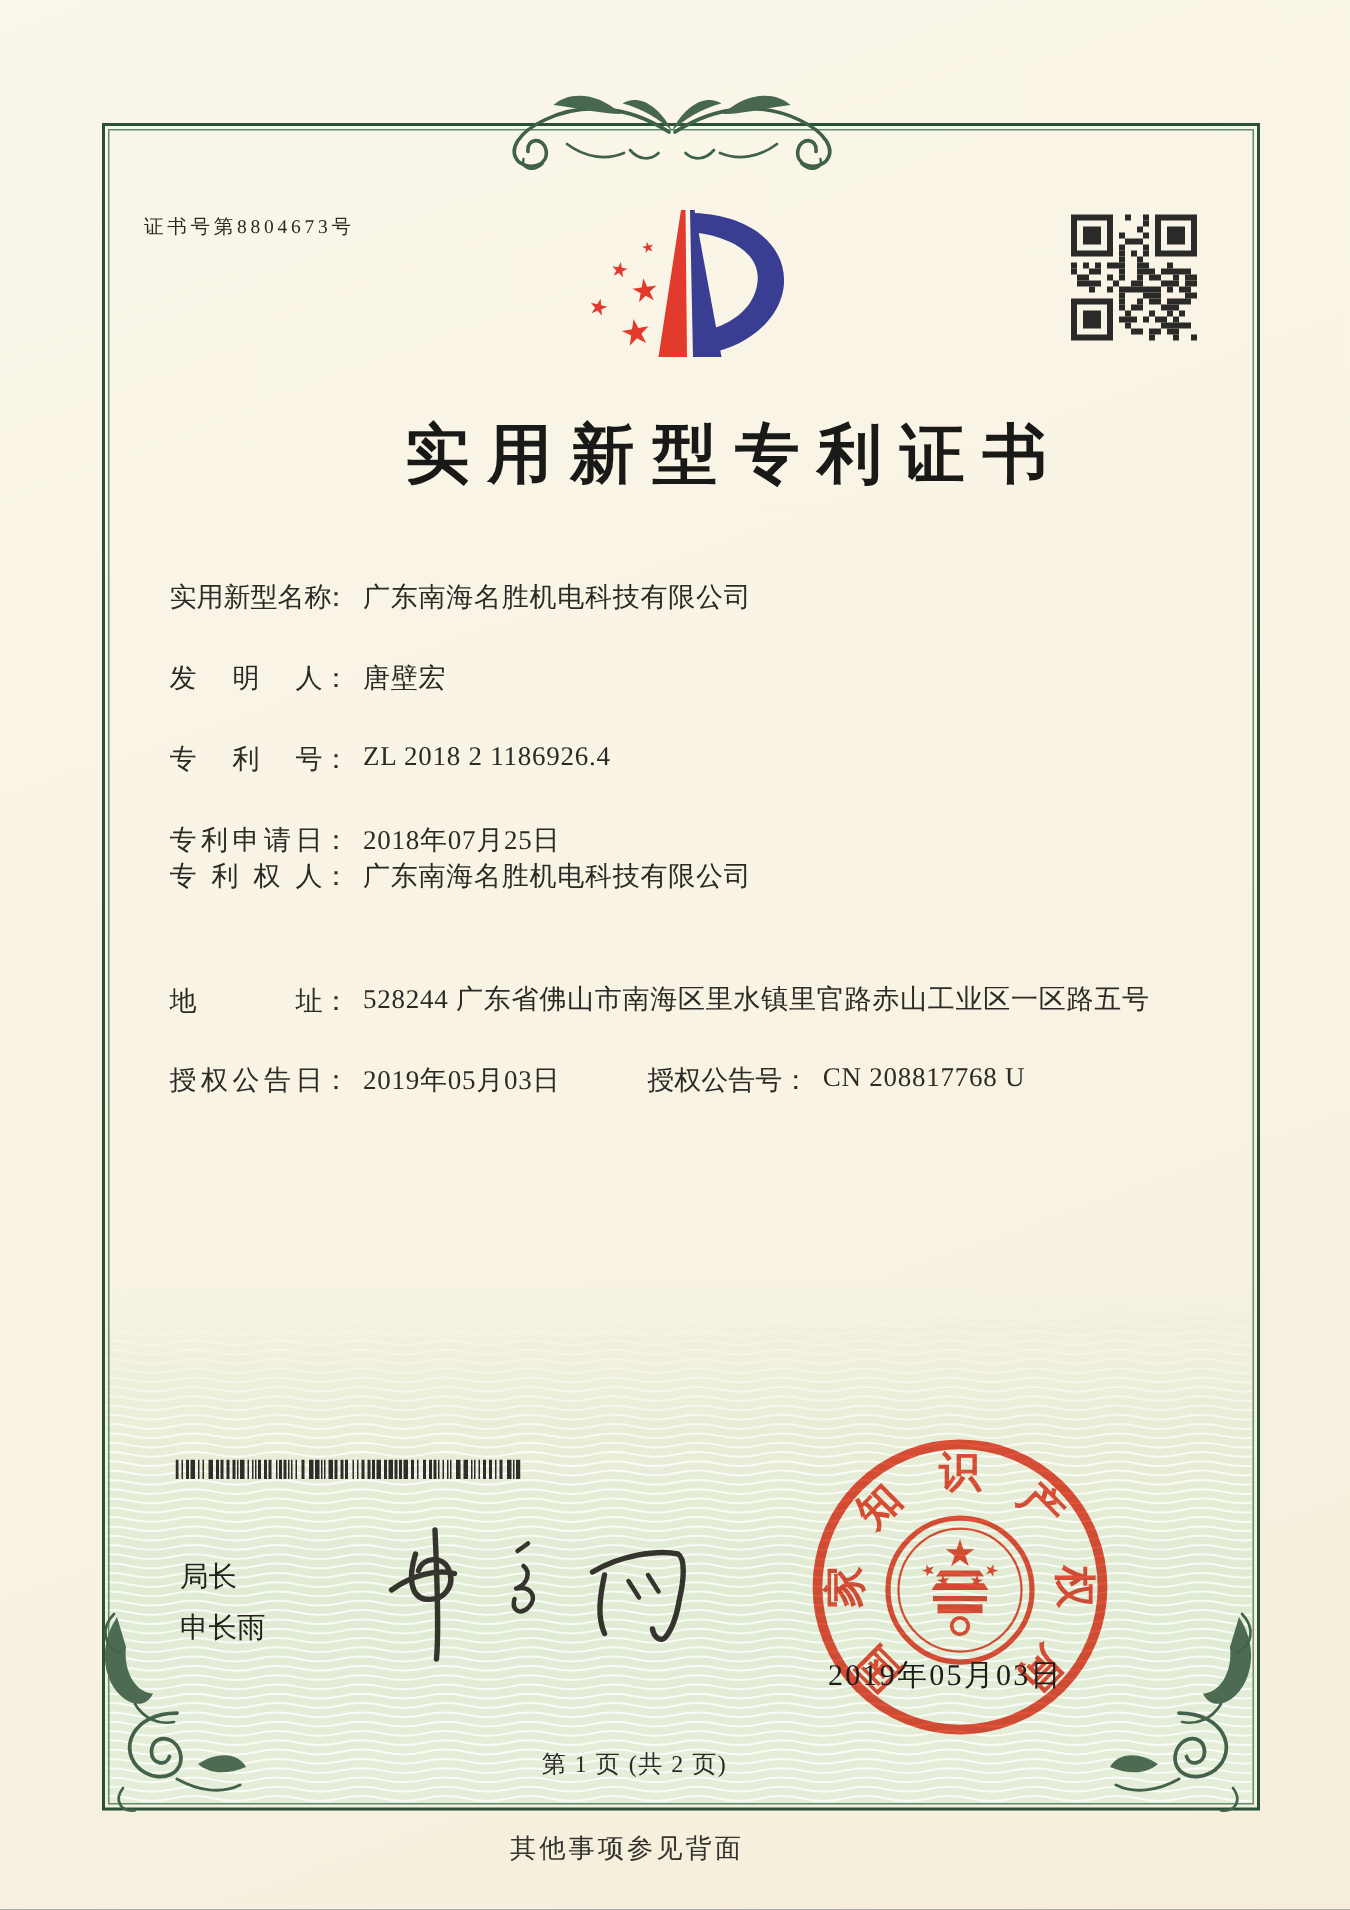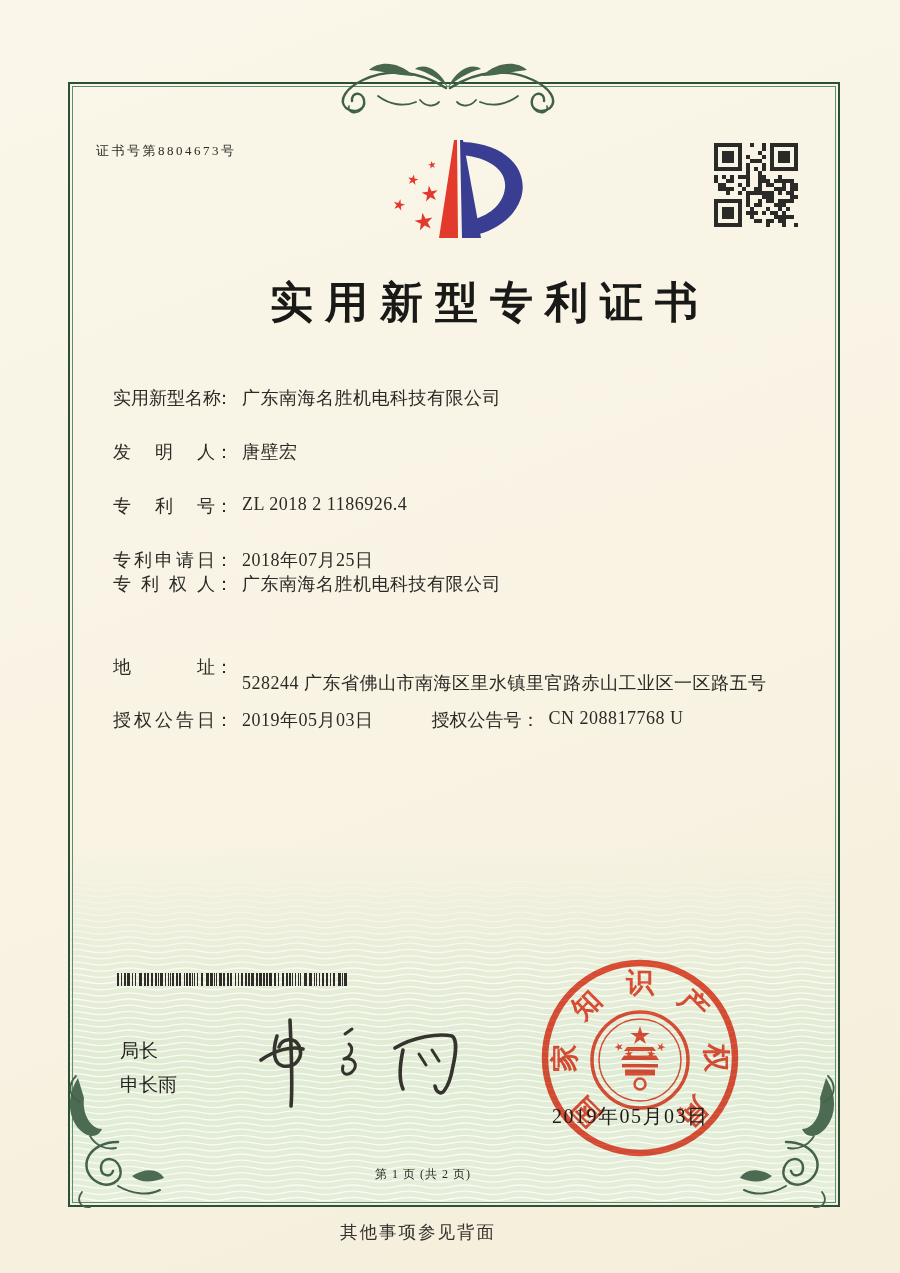--- a/index.html
+++ b/index.html
@@ -17,31 +17,31 @@
   .waves svg{-webkit-mask-image:linear-gradient(180deg,transparent 0,#000 120px);
              mask-image:linear-gradient(180deg,transparent 0,#000 120px);}
   .cert-no{position:absolute;left:96px;top:142px;font-size:13px;letter-spacing:2.5px;z-index:2;}
   .title{position:absolute;left:0;top:274px;width:900px;text-align:center;font-size:43px;
          font-weight:bold;letter-spacing:12px;color:#191917;z-index:2;padding-left:40px;}
   .fields{position:absolute;left:113px;top:0;width:720px;z-index:2;font-size:18px;}
   .frow{position:absolute;left:0;white-space:nowrap;}
   .flabel{display:inline-block;width:102px;text-align:justify;text-align-last:justify;vertical-align:top;}
   .fcolon{display:inline-block;vertical-align:top;margin-right:9px;}
   .fvalue{display:inline-block;vertical-align:top;letter-spacing:.5px;}
-  .fvalue.wrap{white-space:normal;width:572px;line-height:23px;margin-top:17px;}
+  .fvalue.wrap{white-space:normal;width:572px;line-height:23px;}
   .fgroup2{display:inline-block;margin-left:58px;}
   .paras{position:absolute;left:118px;top:748px;width:708px;z-index:2;
          font-size:19px;line-height:33.5px;text-align:justify;letter-spacing:.6px;}
   .paras p{margin:0;text-indent:2em;}
   .signer{position:absolute;left:120px;z-index:3;font-size:19px;
           font-family:"Liberation Sans","DejaVu Sans",sans-serif;color:#23221e;}
   .seal-date{position:absolute;left:552px;top:1103px;z-index:5;font-size:20px;
              letter-spacing:1.5px;color:#1d1c19;}
   .page-info{position:absolute;left:38px;top:1166px;width:770px;text-align:center;
-             font-size:12px;z-index:3;letter-spacing:1px;}
+             font-size:16px;z-index:3;letter-spacing:1px;}
   .back-note{position:absolute;left:33px;top:1220px;width:770px;text-align:center;
              font-size:17.5px;z-index:2;letter-spacing:2px;color:#33322d;}
   .orn{position:absolute;z-index:2;}
   #seal-ring text{fill:#e8432c;font-size:28px;font-weight:bold;
                   font-family:"Liberation Serif","DejaVu Serif",serif;}
   .sealwrap{position:absolute;left:530px;top:948px;width:220px;height:220px;z-index:4;
             opacity:.92;mix-blend-mode:multiply;}
 </style>
 </head>
 <body>

